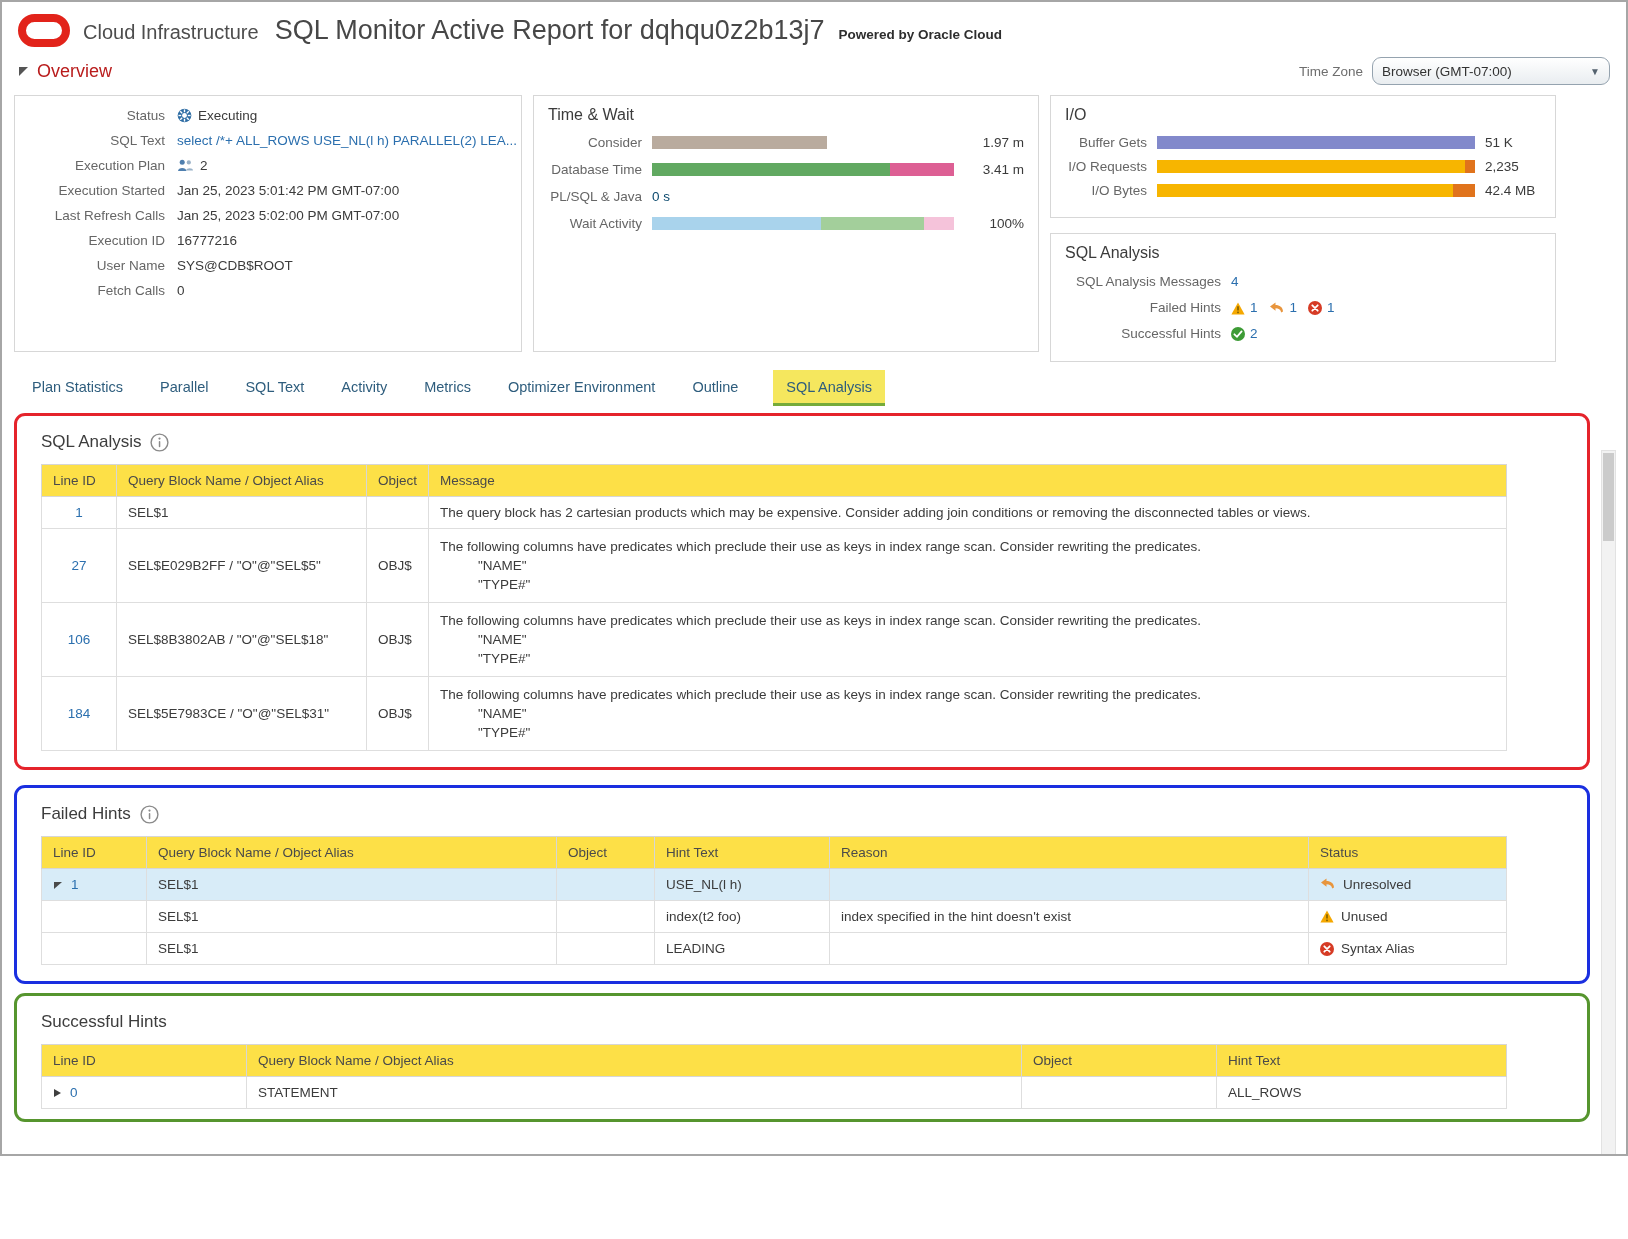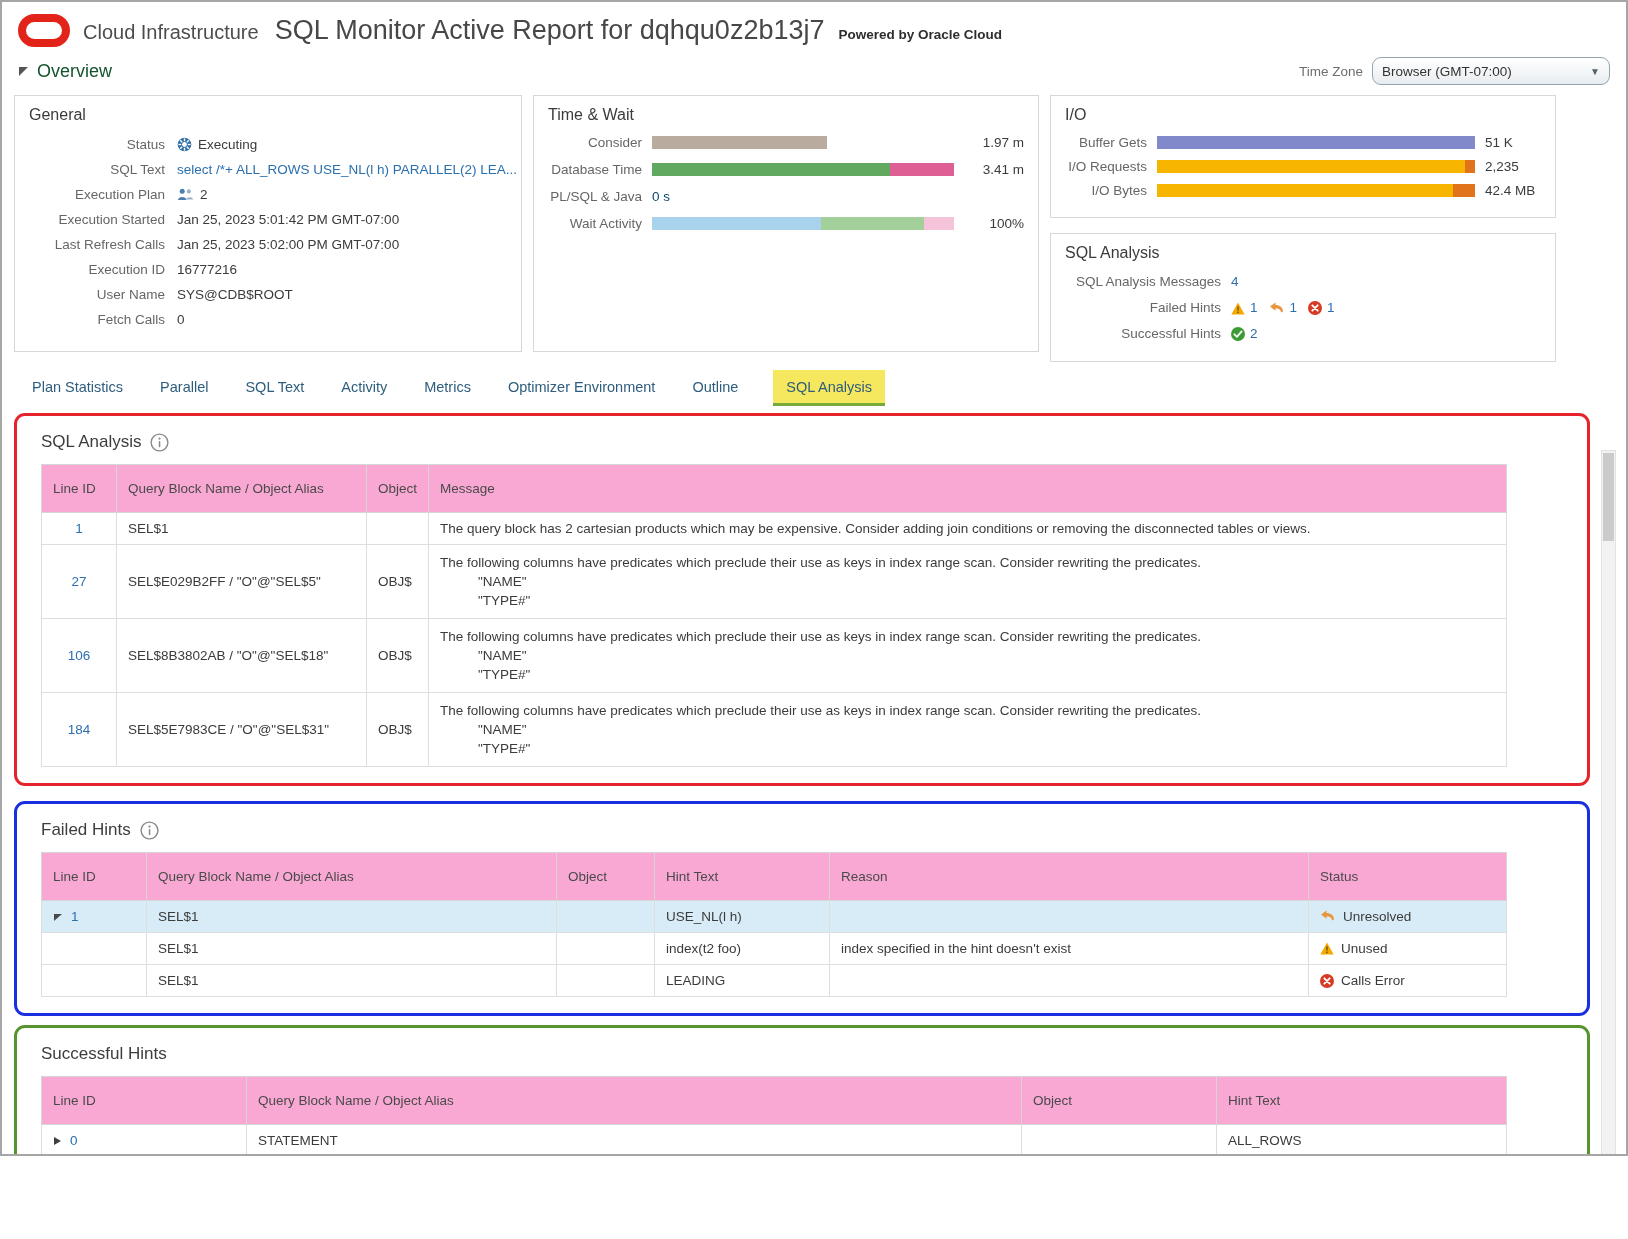--- a/index.html
+++ b/index.html
@@ -10,21 +10,21 @@
   
   .app-header { display:flex; align-items:center; padding:12px 16px 2px 16px; }
   .oracle-logo { width:52px; height:33px; border:8px solid var(--oracle-red,#e2231a); border-radius:17px; margin-right:13px; flex-shrink:0; }
   .header-text { display:flex; align-items:baseline; }
   .brand { font-size:20px; color:#4d4d4d; margin-right:16px; }
   .page-title { font-size:27px; color:#474747; margin-right:14px; }
   .powered { font-size:13.5px; font-weight:bold; color:#2e2e2e; }
 
   
   .overview-bar { display:flex; align-items:center; padding:8px 16px 10px 16px; }
-  .overview-left { display:flex; align-items:center; gap:8px; font-size:18px; color:#14532d; cursor:pointer; }
+  .overview-left { display:flex; align-items:center; gap:8px; font-size:18px; color:#b91c1c; cursor:pointer; }
   .spacer { flex:1; }
   .tz-label { color:#6e6e6e; margin-right:9px; font-size:13.5px; }
   .tz-select { width:238px; height:28px; border:1px solid #95a3af; border-radius:9px; background:linear-gradient(#ffffff,#e9edf0); display:flex; align-items:center; padding:0 9px; color:#333; cursor:pointer; }
   .tz-select .chev { margin-left:auto; color:#55636f; font-size:10px; }
 
   
   .panels { display:flex; gap:11px; padding:0 12px; height:257px; }
   .panel { border:1px solid #d7d7d7; background:#fff; padding:10px 14px; }
   .panel-general { width:508px; }
   .panel-time { width:506px; }
@@ -64,21 +64,21 @@
 
   
   .section { margin:7px 36px 0 12px; border-radius:11px; padding:12px 24px 16px 24px; background:#fff; }
   .section-red { border:3px solid var(--section-red,#e5232b); }
   .section-blue { border:3px solid var(--section-blue,#1a2fe0); margin-top:15px; }
   .section-green { border:3px solid var(--section-green,#56952e); margin-top:9px; padding-bottom:10px; }
   .section-title { font-size:17px; color:#3d3d3d; display:flex; align-items:center; gap:9px; margin:4px 0 12px 0; }
 
   
   table.grid { border-collapse:collapse; width:1466px; table-layout:fixed; }
-  .grid th { border:1px solid #d6d6d6; font-weight:normal; text-align:left; padding:16px 11px; color:#4a4a4a; background:#f9a8d4; }
+  .grid th { border:1px solid #d6d6d6; font-weight:normal; text-align:left; padding:8px 11px; color:#4a4a4a; background:#fde047; }
   .grid td { border:1px solid #dedede; padding:8px 11px; color:#3b3b3b; vertical-align:middle; }
   .cell-center { text-align:center; }
   .msg-detail { padding-left:38px; line-height:19px; }
   .msg-line { line-height:19px; }
   tr.selected td { background:var(--selected-row-blue,#d8ecf8); }
   .lineid-cell { display:flex; align-items:center; gap:8px; }
   .status-cell { display:flex; align-items:center; gap:7px; }
 
   
   .vscroll { position:absolute; right:10px; top:448px; width:15px; height:737px; background:#f2f2f2; border:1px solid #e2e2e2; }
@@ -114,21 +114,20 @@
     <span class="tz-label">Time Zone</span>
     <div class="tz-select">
       <span>Browser (GMT-07:00)</span>
       <span class="chev">▼</span>
     </div>
   </div>
 
   <div class="panels">
 
     <div class="panel panel-general">
-      <div class="panel-title">General</div>
       <div class="kv-row">
           <div class="kv-label">Status</div>
         <div class="kv-value">
           <svg width="15" height="15" viewBox="0 0 16 16">
               <circle cx="8" cy="8" r="7.3" fill="#2e6da4"></circle>
               <g stroke="#fff" stroke-width="1.5">
                 <line x1="8" y1="1.5" x2="8" y2="4.5"></line>
                 <line x1="8" y1="11.5" x2="8" y2="14.5"></line>
                 <line x1="1.5" y1="8" x2="4.5" y2="8"></line>
                 <line x1="11.5" y1="8" x2="14.5" y2="8"></line>
@@ -433,21 +432,21 @@
           <td>SEL$1</td>
           <td></td>
           <td>LEADING</td>
           <td></td>
           <td>
               <span class="status-cell">
             <svg width="14" height="14" viewBox="0 0 14 14">
                   <circle cx="7" cy="7" r="7" fill="#d63b25"></circle>
                   <path d="M4.3 4.3 L9.7 9.7 M9.7 4.3 L4.3 9.7" stroke="#fff" stroke-width="1.8" stroke-linecap="round"></path>
                 </svg>
-            <span>Calls Error</span>
+            <span>Syntax Alias</span>
               </span>
             </td>
         </tr>
       </tbody>
     </table>
   </div>
 
   <div class="section section-green">
     <div class="section-title">
       <span>Successful Hints</span>

